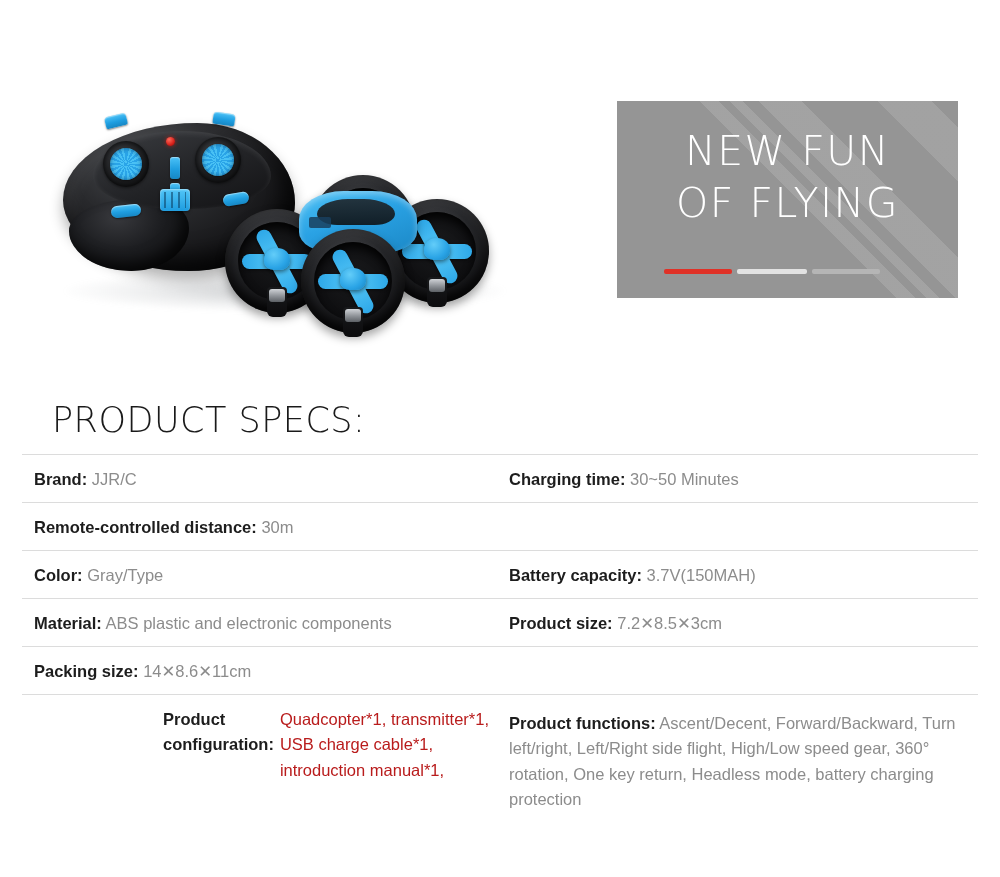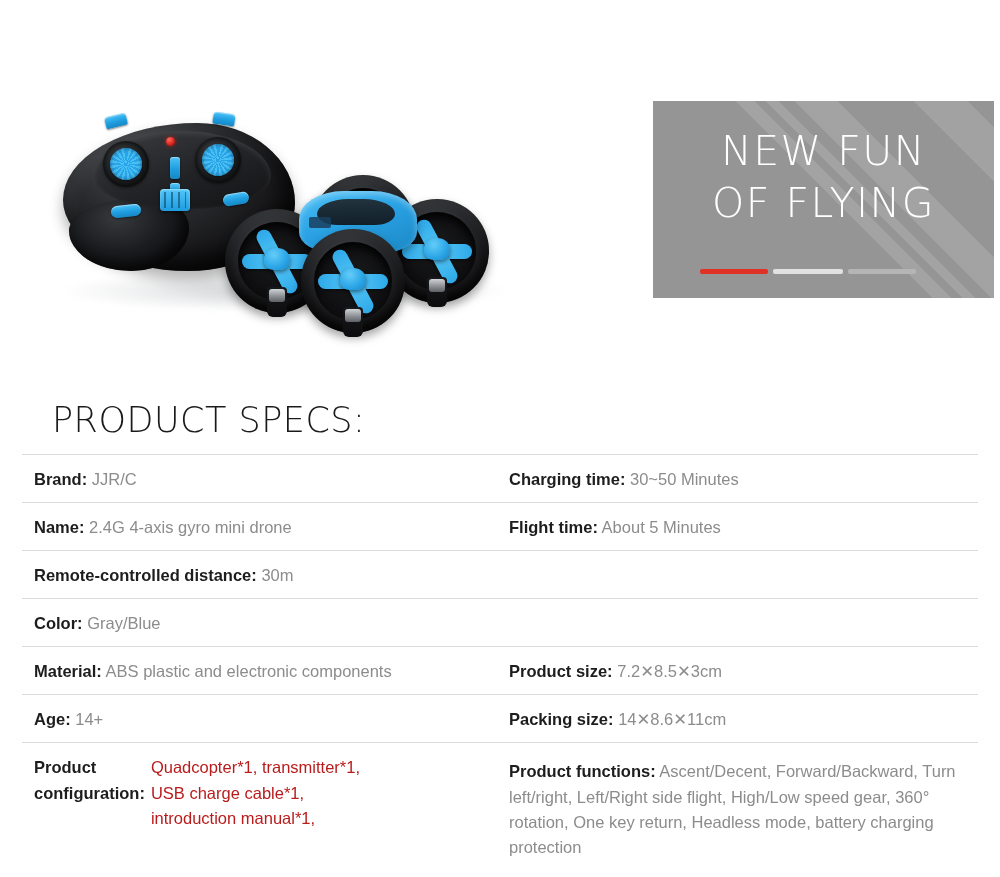--- a/index.html
+++ b/index.html
@@ -204,21 +204,21 @@
     left: 10px; top: 26px;
     width: 22px; height: 11px;
     background: #19405e;
     border-radius: 2px;
     opacity: 0.85;
   }
 
   
   .banner {
     position: absolute;
-    left: 653px; top: 101px;
+    left: 617px; top: 101px;
     width: 341px; height: 197px;
     background: #959595;
     overflow: hidden;
   }
   .banner-stripes {
     position: absolute;
     inset: 0;
     background:
       linear-gradient(45deg,
         rgba(255,255,255,0) 0%,   rgba(255,255,255,0) 52%,
@@ -295,20 +295,21 @@
   .spec-label {
     color: #1d1d1d;
     font-weight: bold;
   }
   .spec-value { color: #8c8c8c; }
 
   
   .config-cell {
     display: flex;
     align-items: flex-start;
+    justify-content: flex-end;
   }
   .config-label {
     color: #1d1d1d;
     font-weight: bold;
     font-size: 16.5px;
     line-height: 1.52;
     white-space: pre-line;
     flex: 0 0 auto;
     padding-right: 6px;
   }
@@ -402,61 +403,51 @@
       <div class="spec-cell left">
         <span class="spec-label">Brand:</span>
         <span class="spec-value">JJR/C</span>
       </div>
       <div class="spec-cell right">
         <span class="spec-label">Charging time:</span>
         <span class="spec-value">30~50 Minutes</span>
       </div>
     </div>
 
-    <div class="spec-row">
-      <div class="spec-cell left">
-        <span class="spec-label">Name:</span>
-        <span class="spec-value">2.4G 4-axis gyro mini drone</span>
-      </div>
-      <div class="spec-cell right">
-        <span class="spec-label">Flight time:</span>
-        <span class="spec-value">About 5 Minutes</span>
-      </div>
-    </div>
 
     <div class="spec-row">
       <div class="spec-cell right">
         <span class="spec-label">Remote-controlled distance:</span>
         <span class="spec-value">30m</span>
       </div>
     </div>
 
     <div class="spec-row">
       <div class="spec-cell left">
         <span class="spec-label">Color:</span>
-        <span class="spec-value">Gray/Blue</span>
+        <span class="spec-value">Gray/Type</span>
+      </div>
+      <div class="spec-cell right">
+        <span class="spec-label">Battery capacity:</span>
+        <span class="spec-value">3.7V(150MAH)</span>
       </div>
     </div>
 
     <div class="spec-row">
       <div class="spec-cell left">
         <span class="spec-label">Material:</span>
         <span class="spec-value">ABS plastic and electronic components</span>
       </div>
       <div class="spec-cell right">
         <span class="spec-label">Product size:</span>
         <span class="spec-value">7.2✕8.5✕3cm</span>
       </div>
     </div>
 
     <div class="spec-row">
-      <div class="spec-cell left">
-        <span class="spec-label">Age:</span>
-        <span class="spec-value">14+</span>
-      </div>
       <div class="spec-cell right">
         <span class="spec-label">Packing size:</span>
         <span class="spec-value">14✕8.6✕11cm</span>
       </div>
     </div>
 
     <div class="spec-row last">
       <div class="spec-cell left config-cell">
         <span class="config-label">Product
 configuration:</span>

